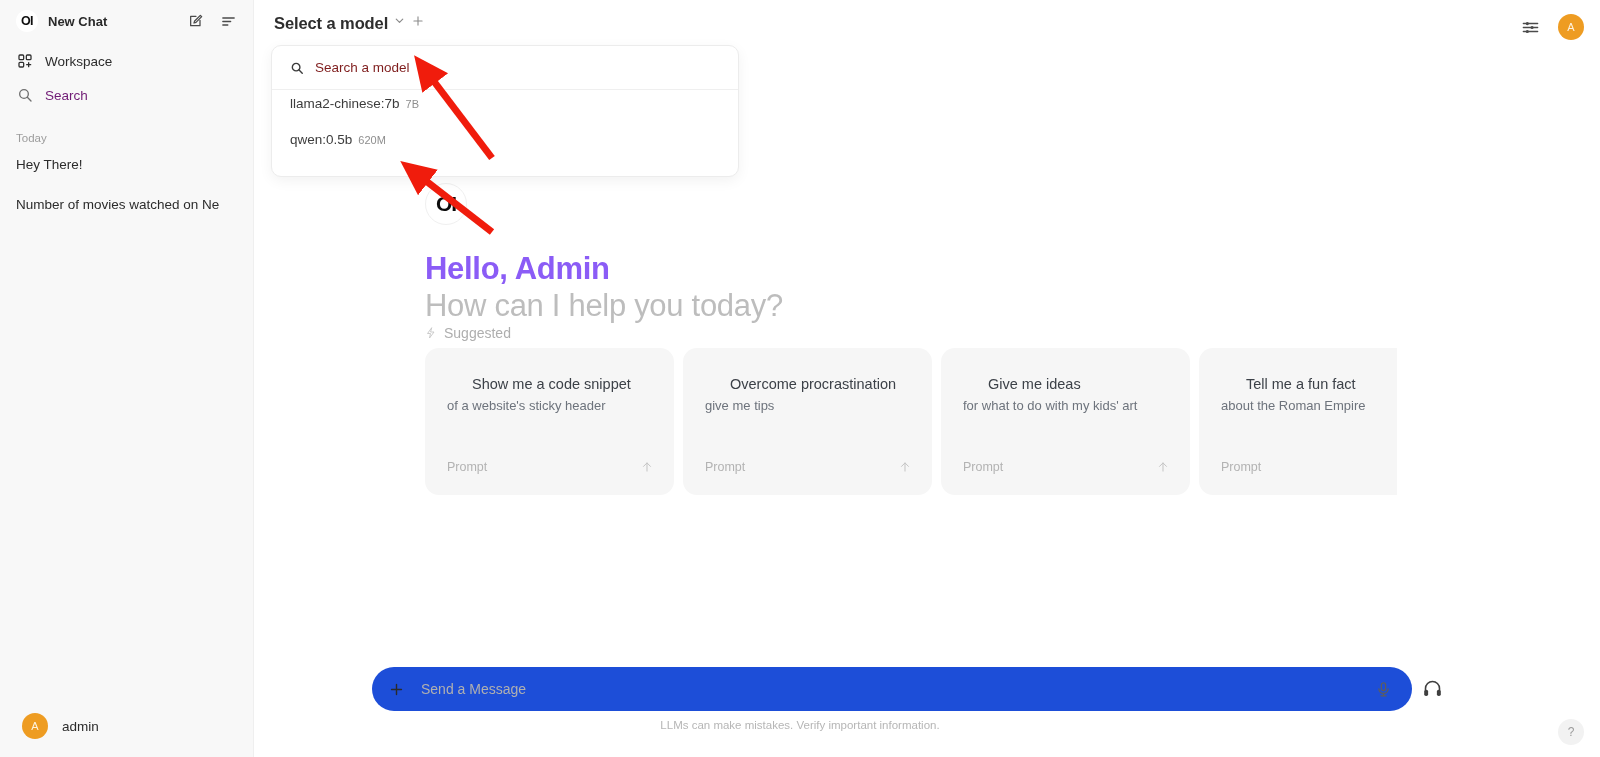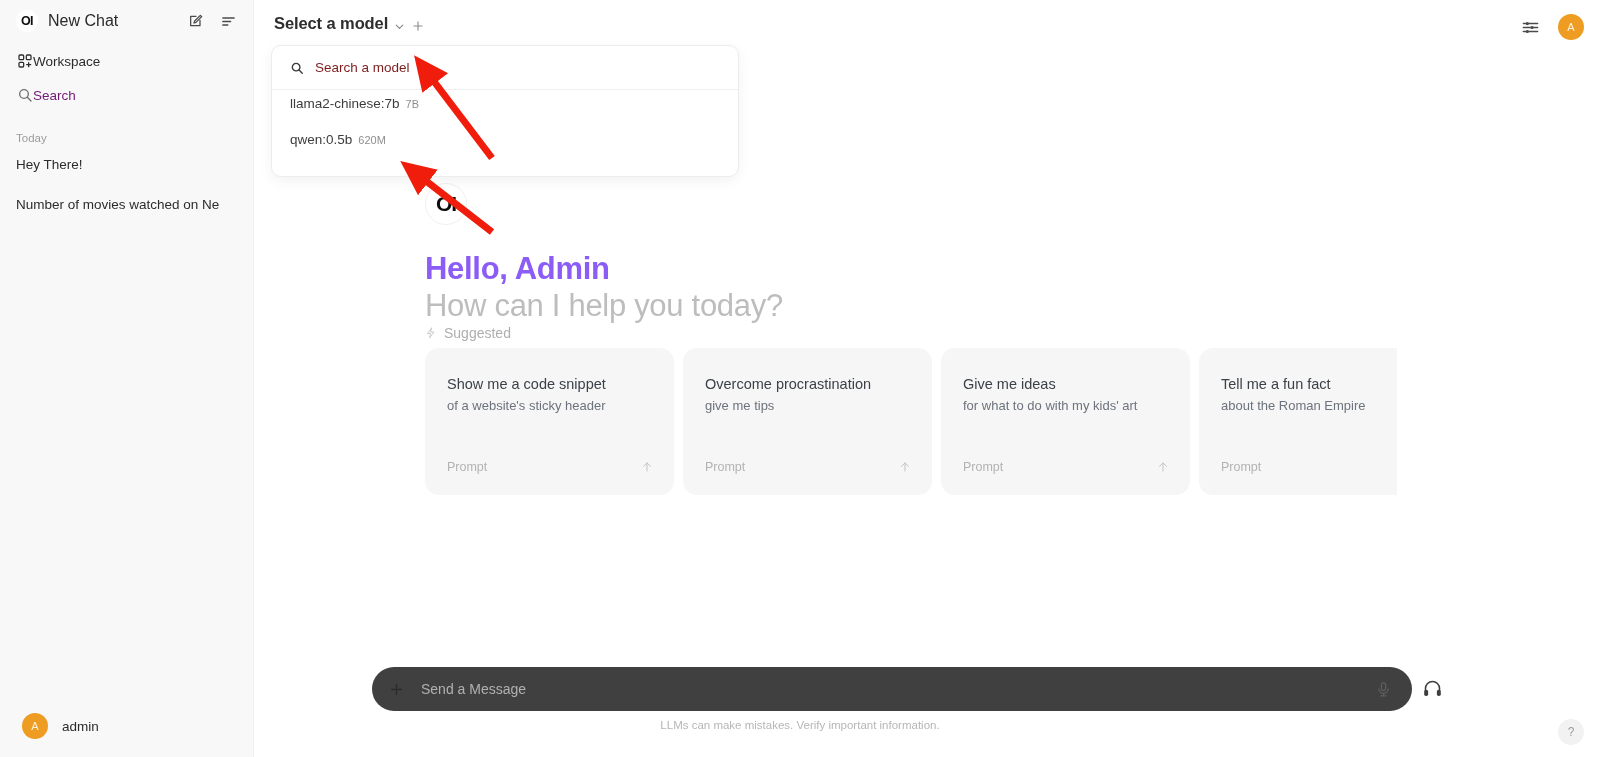--- a/index.html
+++ b/index.html
@@ -24,30 +24,30 @@
     gap: 10px;
   }
   .logo-mark {
     width: 22px; height: 22px; border-radius: 50%;
     background: #ffffff;
     display: flex; align-items: center; justify-content: center;
     font-size: 12.5px; font-weight: 700; color: #0e0e0e;
     letter-spacing: -0.5px; flex: none;
   }
   .sb-title {
-    font-size: 16px; color: #2a2a2a; font-weight: 400;
+    font-size: 13px; color: #2a2a2a; font-weight: 700;
     flex: 1; white-space: nowrap;
   }
   .sb-icon-btn {
     width: 22px; height: 22px; flex: none;
     display: flex; align-items: center; justify-content: center;
     color: #4a4a4a;
   }
   .sb-row {
-    display: flex; align-items: center; 
+    display: flex; align-items: center; gap: 12px;
     height: 30px; padding: 0 16px; margin-top: 4px;
   }
   .sb-row .ico { width: 17px; height: 17px; flex: none; display:flex; align-items:center; justify-content:center; color:#2d2d2d; }
   .sb-row .lbl { font-size: 13.5px; color: #2c2c2c; }
   .sb-row.search .lbl { color: #701a75; }
   .sb-row.search .ico { color: #6f6f6f; }
   .sb-section {
     font-size: 11.5px; color: #9d9d9d;
     padding: 0 16px; margin-top: 22px; margin-bottom: 6px;
   }
@@ -70,21 +70,21 @@
   }
   .sb-bottom .name { font-size: 13.5px; color: #2c2c2c; }
 
   
   .topbar {
     position: absolute; left: 254px; top: 0;
     width: 1346px; height: 50px;
   }
   .model-select {
     position: absolute; left: 20px; top: 14px;
-    display: flex; align-items: flex-end; gap: 5px;
+    display: flex; align-items: flex-start; gap: 5px;
   }
   .model-select .label {
     font-size: 16.5px; font-weight: 700; color: #2e2e2e;
     letter-spacing: -0.1px;
   }
   .chev { color: #8a8a8a; display:flex; }
   .plus-btn { color: #8c8c8c; font-size: 17px; line-height: 1; display:flex; }
 
   .top-right {
     position: absolute; right: 16px; top: 14px;
@@ -150,34 +150,34 @@
     display: flex; gap: 9px;
     overflow: hidden;
   }
   .card {
     width: 249px; flex: none;
     background: #f6f6f6;
     border-radius: 14px;
     padding: 27px 22px 0 22px;
     position: relative;
   }
-  .card .t1 { font-size: 14.5px; color: #3c4148; line-height: 1.35; }
+  .card .t1 { font-size: 14.5px; color: #3c4148; line-height: 1.35; margin-left: 25px; }
   .card .t2 { font-size: 13px; color: #6d737c; line-height: 1.45; margin-top: 2px; }
   .card .foot {
     position: absolute; left: 22px; right: 20px; bottom: 21px;
     display: flex; align-items: center; justify-content: space-between;
   }
   .card .foot .pl { font-size: 12.5px; color: #b3b3b3; }
   .card .foot .ar { color: #c3c3c3; display:flex; }
 
   
   .composer {
     position: absolute; left: 372px; top: 667px;
     width: 1040px; height: 44px;
-    background: #404040;
+    background: #1d4ed8;
     border-radius: 22px;
     display: flex; align-items: center;
     padding: 0 20px 0 16px;
   }
   .composer .plus { color: #2b2b2b; font-size: 19px; line-height: 1; flex:none; display:flex; }
   .composer .ph { font-size: 14px; color: #b0b0b0; margin-left: 16px; flex: 1; }
   .composer .mic { color: #5d5d5d; display:flex; flex:none; }
   .headphones {
     position: absolute; left: 1422px; top: 678px;
     color: #3f3f3f;

